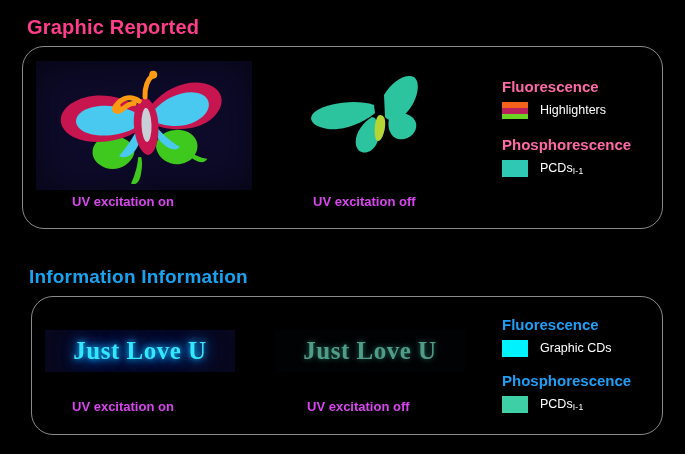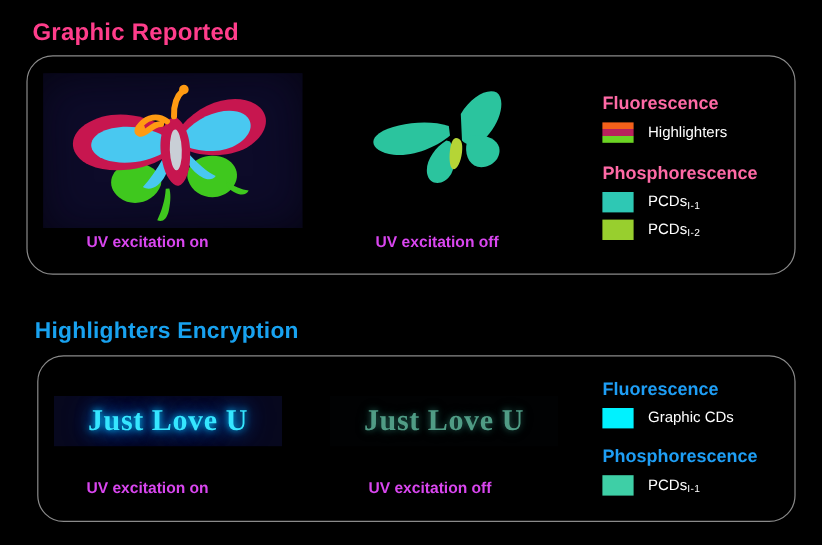--- a/index.html
+++ b/index.html
@@ -117,27 +117,23 @@
     <div class="lg-row">
       <div class="sw" style="background:linear-gradient(#f4611a 0 34%,#b8215c 34% 68%,#6bd323 68% 100%);"></div>
       <div class="lg-label">Highlighters</div>
     </div>
     <div class="gap"></div>
     <div class="lg-head">Phosphorescence</div>
     <div class="lg-row">
       <div class="sw" style="background:#2ec8b4;"></div>
       <div class="lg-label"><span>PCDs</span><sub>I-1</sub></div>
     </div>
-    <div class="lg-row">
-      <div class="sw" style="background:#98cf2e;"></div>
-      <div class="lg-label"><span>PCDs</span><sub>I-2</sub></div>
-    </div>
   </div>
 
-  <div class="sec-title" id="title-info">Highlighters Encryption</div>
+  <div class="sec-title" id="title-info">Information Information</div>
 
   <div class="panel" id="panel-info"></div>
 
   <div class="photo" id="photo-txt-on">
     <div class="plate"></div>
     <div class="glowtext" id="txt-on-label">Just Love U</div>
   </div>
   <div class="cap" style="left:72px;top:399px;">UV excitation on</div>
 
   <div class="photo" id="photo-txt-off">

